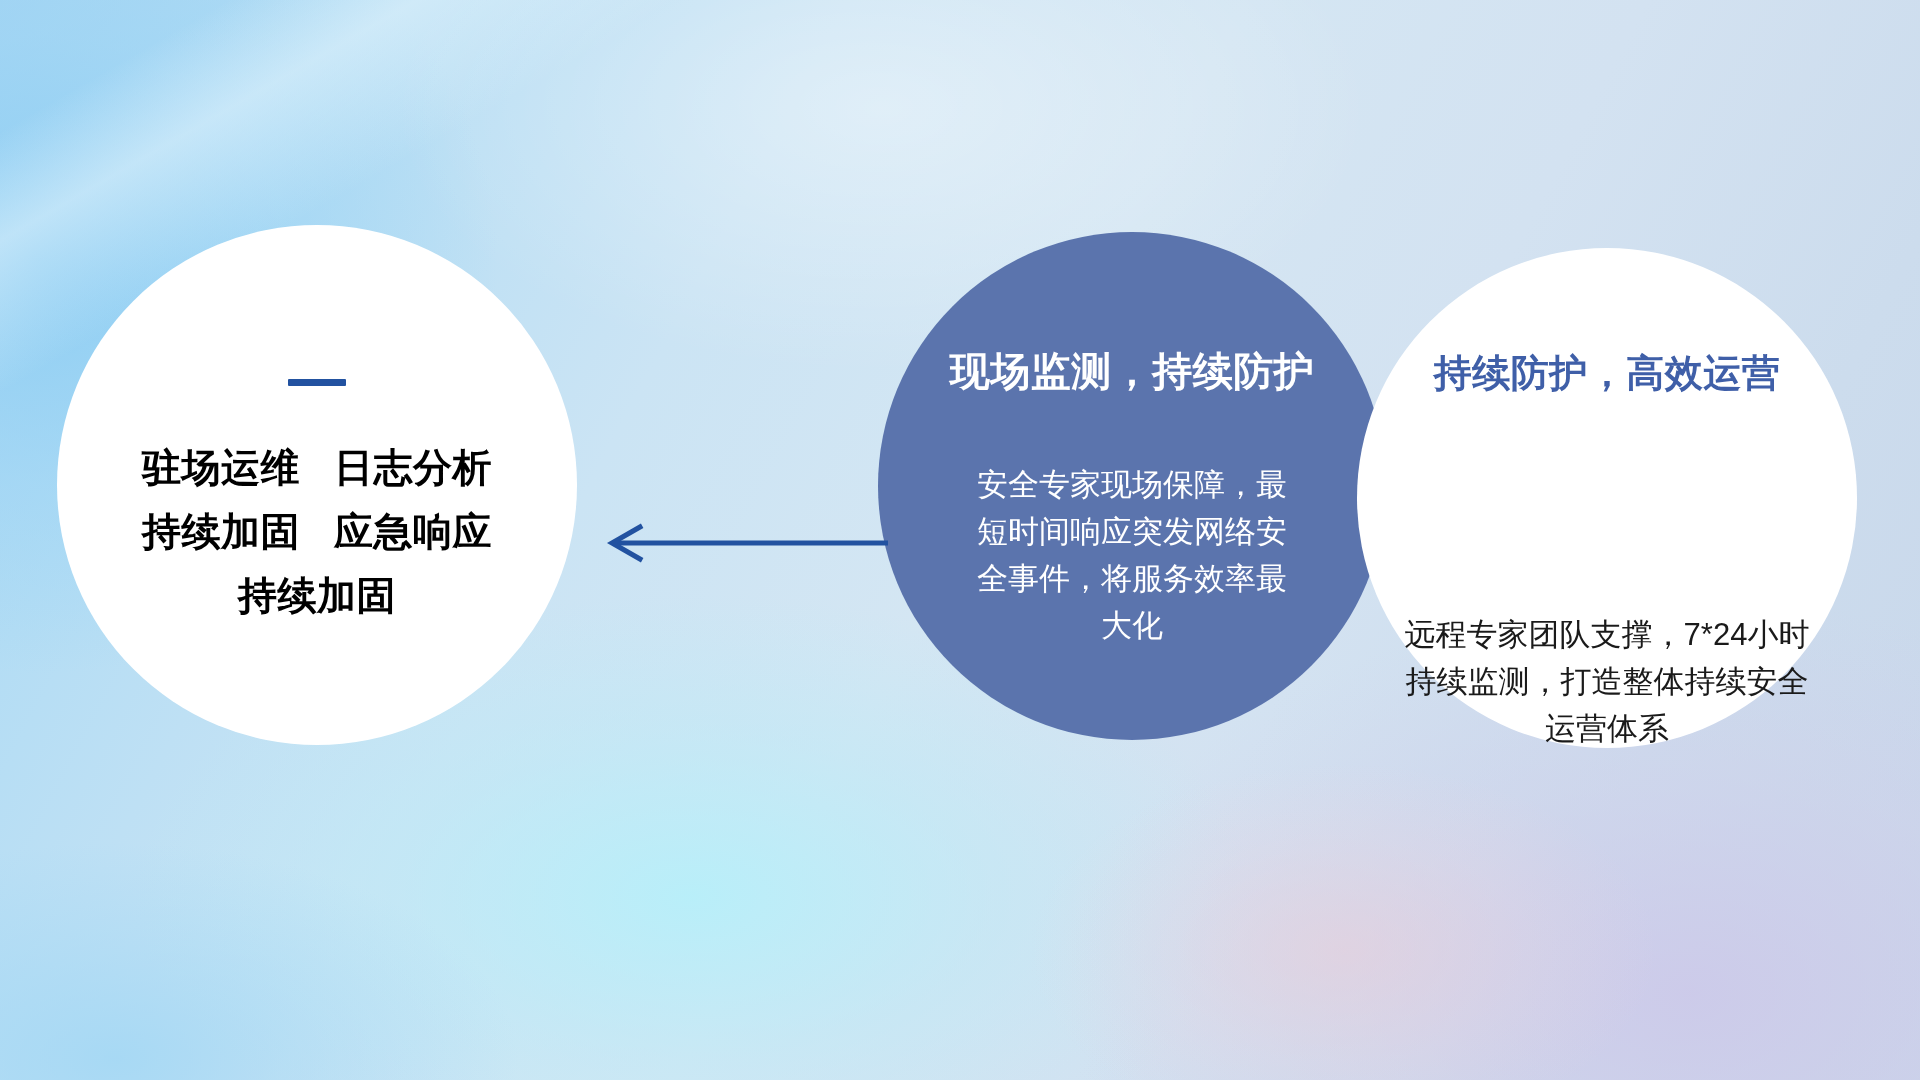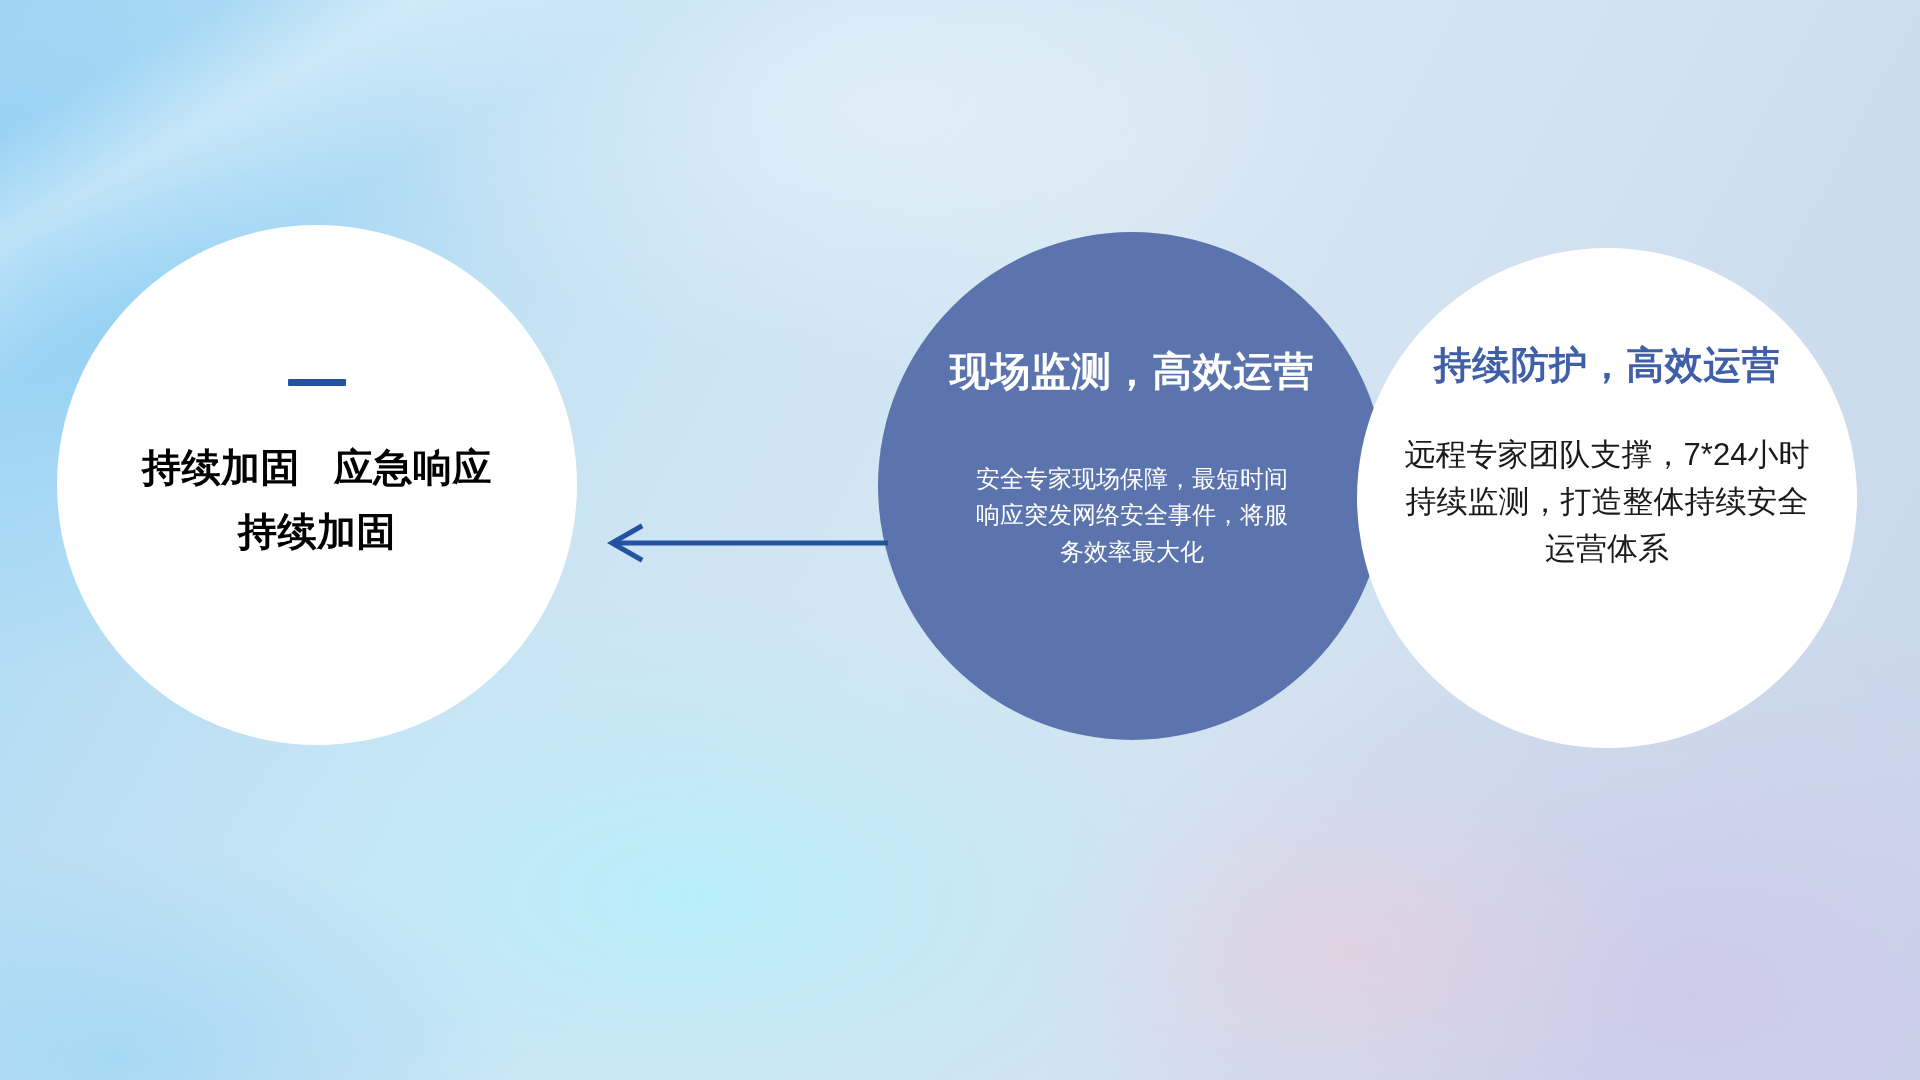--- a/index.html
+++ b/index.html
@@ -167,39 +167,40 @@
   .mid-title {
     font-size: 40px;
     font-weight: bold;
     color: #ffffff;
     letter-spacing: 0.5px;
     white-space: nowrap;
   }
   .mid-body {
     margin-top: 62px;
     width: 330px;
-    font-size: 24px;
+    font-size: 31px;
     color: #ffffff;
     line-height: 1.52;
     text-align: center;
   }
 
   
   .right-content {
     position: absolute;
     left: 1357px;
-    top: 244px;
+    top: 252px;
     width: 500px;
     height: 500px;
     display: flex;
     flex-direction: column;
     align-items: center;
     padding-top: 96px;
     box-sizing: border-box;
     z-index: 4;
+    justify-content: space-between;
   }
   .right-title {
     font-size: 38px;
     font-weight: bold;
     color: #3f5fa8;
     letter-spacing: 0.5px;
     white-space: nowrap;
   }
   .right-body {
     margin-top: 40px;
@@ -242,27 +243,28 @@
   <svg class="arrow-svg" viewBox="0 0 290 56">
     <g stroke="#2252a0" fill="none" stroke-width="5">
       <line x1="288" y1="28" x2="14" y2="28"></line>
       <polyline points="40,12 12,28 40,44" stroke-linecap="square" stroke-linejoin="miter"></polyline>
     </g>
   </svg>
 
   <div class="left-content">
     <div class="divider"></div>
     <div class="left-lines">
+      <div class="left-line">驻场运维   日志分析</div>
       <div class="left-line">持续加固   应急响应</div>
       <div class="left-line">持续加固</div>
     </div>
   </div>
 
   <div class="mid-content">
-    <div class="mid-title">现场监测，高效运营</div>
+    <div class="mid-title">现场监测，持续防护</div>
     <div class="mid-body">安全专家现场保障，最短时间响应突发网络安全事件，将服务效率最大化</div>
   </div>
 
   <div class="right-content">
     <div class="right-title">持续防护，高效运营</div>
     <div class="right-body">远程专家团队支撑，7*24小时持续监测，打造整体持续安全运营体系</div>
   </div>
 
 </div>
 

